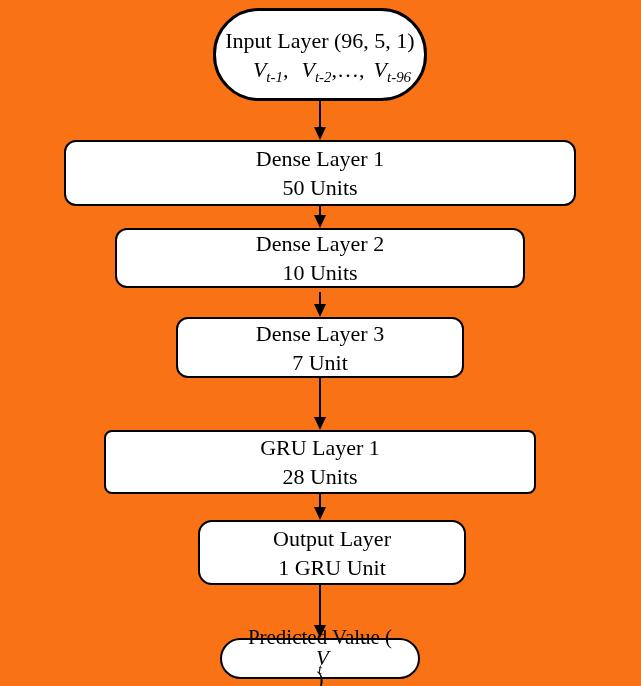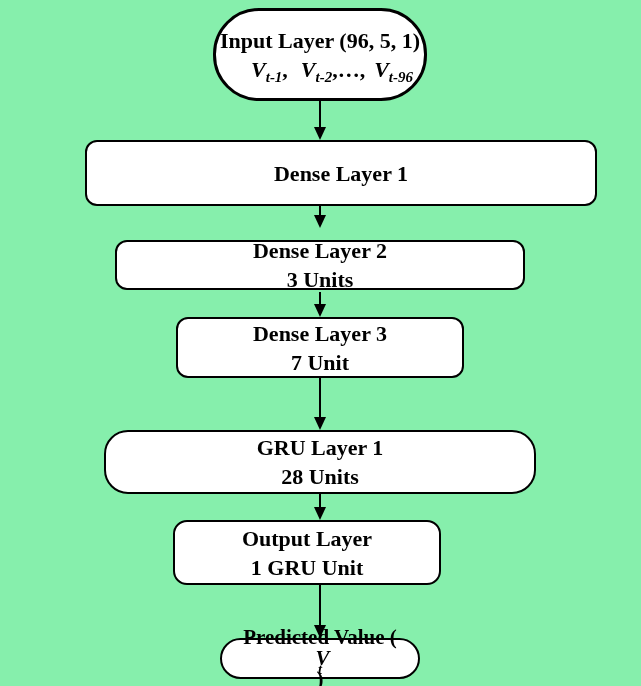--- a/index.html
+++ b/index.html
@@ -4,46 +4,45 @@
 <style>
   html, body {
     margin: 0;
     padding: 0;
     background: #ffffff;
   }
   .canvas {
     position: relative;
     width: 641px;
     height: 686px;
-    background: #86efac;
+    background: #f97316;
     font-family: "Liberation Serif", serif;
     color: #000000;
     overflow: hidden;
-    font-weight: bold;
   }
   .node {
     position: absolute;
     box-sizing: border-box;
     border: 2.5px solid #000000;
     border-radius: 12px;
     background: #ffffff;
     display: flex;
     flex-direction: column;
     align-items: center;
     justify-content: center;
     text-align: center;
     font-size: 22px;
     line-height: 29px;
   }
   .n-input  { left: 213px; top: 8px;   width: 214px; height: 93px; border-radius: 46px; border-width: 3px; }
-  .n-dense1 { left: 64px;  top: 140px; width: 512px; height: 66px; margin-left: 21px; }
-  .n-dense2 { left: 115px; top: 228px; width: 410px; height: 50px; margin-top: 12px; }
+  .n-dense1 { left: 64px;  top: 140px; width: 512px; height: 66px; }
+  .n-dense2 { left: 115px; top: 228px; width: 410px; height: 60px; }
   .n-dense3 { left: 176px; top: 317px; width: 288px; height: 61px; justify-content: center; }
-  .n-gru    { left: 104px; top: 430px; width: 432px; height: 64px; border-radius: 24px; }
-  .n-output { left: 173px; top: 520px; width: 268px; height: 65px; border-radius: 14px; }
+  .n-gru    { left: 104px; top: 430px; width: 432px; height: 64px; border-radius: 8px; }
+  .n-output { left: 198px; top: 520px; width: 268px; height: 65px; border-radius: 14px; }
   .n-pred   { left: 220px; top: 638px; width: 200px; height: 41px; border-radius: 22px; font-size: 21px; line-height: 21px; }
 
   .formula { font-style: italic; margin-left: 24px; }
   .formula sub {
     font-size: 0.68em;
     font-style: italic;
     line-height: 0;
     vertical-align: -0.35em;
   }
   .formula .sep { font-style: normal; margin-right: 13px; }
@@ -92,30 +91,31 @@
     <div class="formula"><span>V</span><sub>t-1</sub><span class="sep">,</span><span>V</span><sub>t-2</sub><span class="sep sep-last">,…,</span><span>V</span><sub>t-96</sub></div>
   </div>
 
   <div class="arrow a1">
     <div class="shaft"></div>
     <div class="head"></div>
   </div>
 
   <div class="node n-dense1">
     <div>Dense Layer 1</div>
+    <div>50 Units</div>
   </div>
 
   <div class="arrow a2">
     <div class="shaft"></div>
     <div class="head"></div>
   </div>
 
   <div class="node n-dense2">
     <div>Dense Layer 2</div>
-    <div>3 Units</div>
+    <div>10 Units</div>
   </div>
 
   <div class="arrow a3">
     <div class="shaft"></div>
     <div class="head"></div>
   </div>
 
   <div class="node n-dense3">
     <div>Dense Layer 3</div>
     <div>7 Unit</div>

